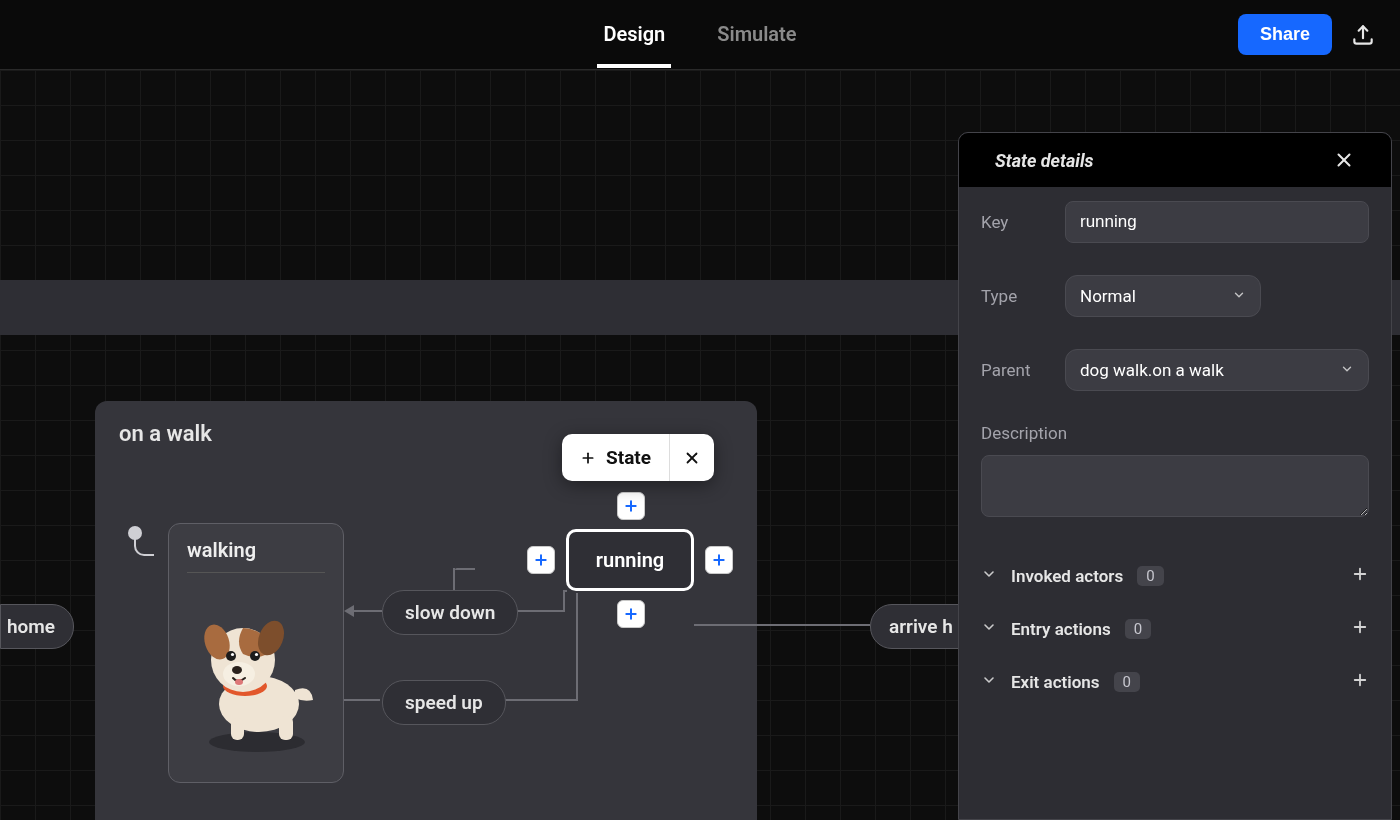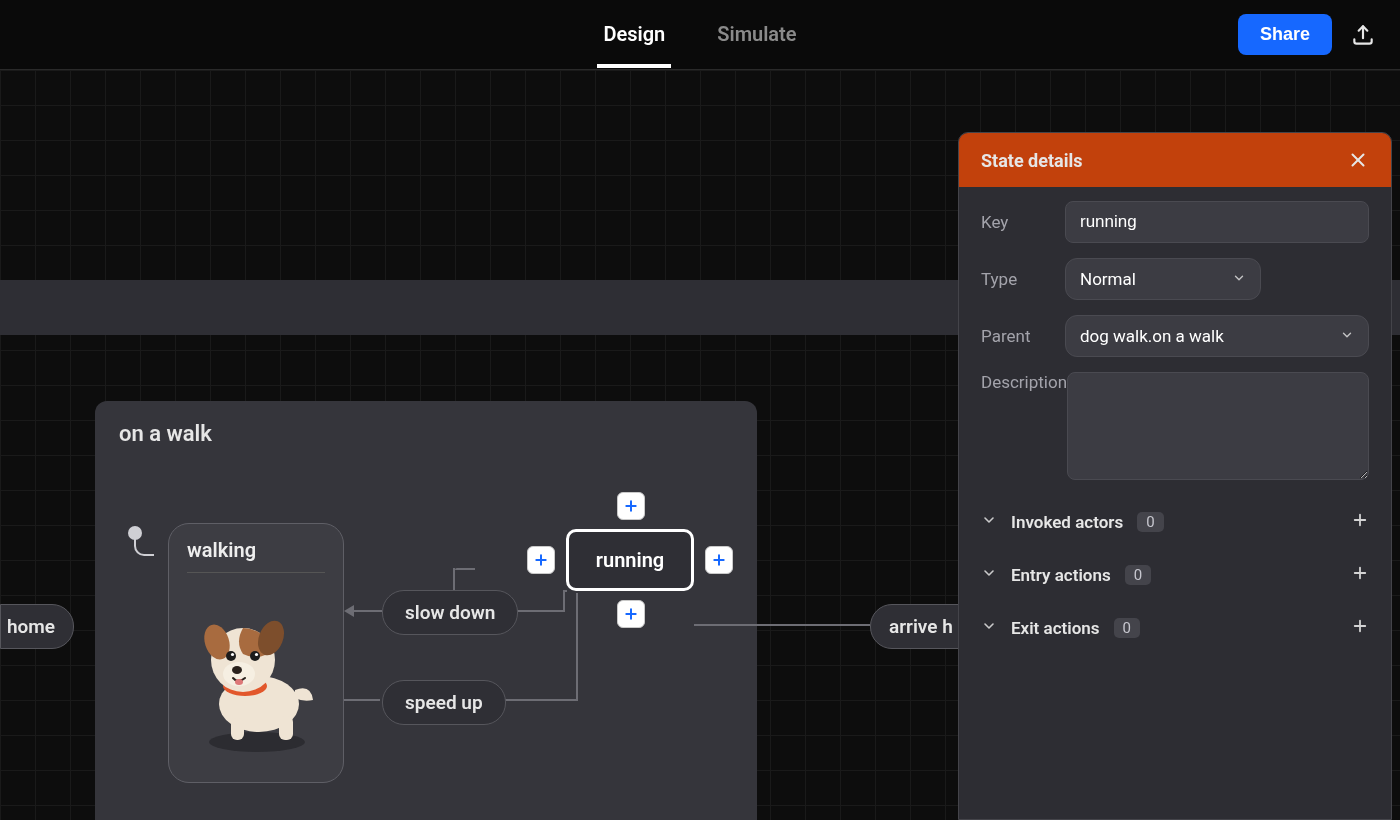--- a/index.html
+++ b/index.html
@@ -90,21 +90,21 @@
 
   
   .walking-state {
     position: absolute;
     left: 168px;
     top: 453px;
     width: 176px;
     height: 260px;
     background: #3d3d43;
     border: 1px solid #5f5f66;
-    border-radius: 21px;
+    border-radius: 12px;
     padding: 14px 18px;
   }
   .walking-state .title {
     font-size: 20px;
     font-weight: 600;
     color: #eee;
     padding-bottom: 10px;
     border-bottom: 1px solid #555;
   }
   .dog-image {
@@ -237,37 +237,38 @@
     border-top-right-radius: 10px;
     color: #e6e6e6;
     overflow: hidden;
     display: flex;
     flex-direction: column;
   }
   .panel-header {
     display: flex;
     align-items: center;
     justify-content: space-between;
-    padding: 16px 22px;
-    background: #c2410c;
+    padding: 16px 36px;
+    background: #000000;
+    font-style: italic;
   }
   .panel-header h3 { font-size: 18px; font-weight: 700; }
   .panel-close { cursor: pointer; display: flex; }
 
   .panel-body {
     padding: 14px 22px;
     overflow: auto;
     flex: 1;
   }
   .form-row {
     display: flex;
     align-items: center;
-    margin-bottom: 15px;
-  }
-  .form-row.top { align-items: flex-start; flex-direction: row; }
+    margin-bottom: 32px;
+  }
+  .form-row.top { align-items: flex-start; flex-direction: column; }
   .form-label {
     width: 84px;
     color: #a3a3ab;
     font-size: 17px;
   }
   .form-label.block { width: auto; margin-bottom: 12px; }
 
   .text-input {
     flex: 1;
     background: #3c3c43;
@@ -441,20 +442,36 @@
         <line x1="5" y1="12" x2="19" y2="12"></line>
       </svg>
   </div>
   <div class="plus-handle" style="left:705px; top:476px;">
     <svg width="16" height="16" viewBox="0 0 24 24" stroke="#1668ff" stroke-width="3" stroke-linecap="round">
         <line x1="12" y1="5" x2="12" y2="19"></line>
         <line x1="5" y1="12" x2="19" y2="12"></line>
       </svg>
   </div>
 
+  <div class="popover">
+    <div class="add-state">
+      <svg width="16" height="16" viewBox="0 0 24 24" stroke="#111" stroke-width="2.6" stroke-linecap="round">
+          <line x1="12" y1="5" x2="12" y2="19"></line>
+          <line x1="5" y1="12" x2="19" y2="12"></line>
+        </svg>
+      <span>State</span>
+    </div>
+    <div class="divider"></div>
+    <div class="close">
+      <svg width="18" height="18" viewBox="0 0 24 24" stroke="#111" stroke-width="2.4" stroke-linecap="round">
+          <line x1="6" y1="6" x2="18" y2="18"></line>
+          <line x1="6" y1="18" x2="18" y2="6"></line>
+        </svg>
+    </div>
+  </div>
 </div>
 
 <div class="panel">
   <div class="panel-header">
     <h3>State details</h3>
     <span class="panel-close">
       <svg width="22" height="22" viewBox="0 0 24 24" stroke="#e6e6e6" stroke-width="2.2" stroke-linecap="round">
           <line x1="6" y1="6" x2="18" y2="18"></line>
           <line x1="6" y1="18" x2="18" y2="6"></line>
         </svg>

